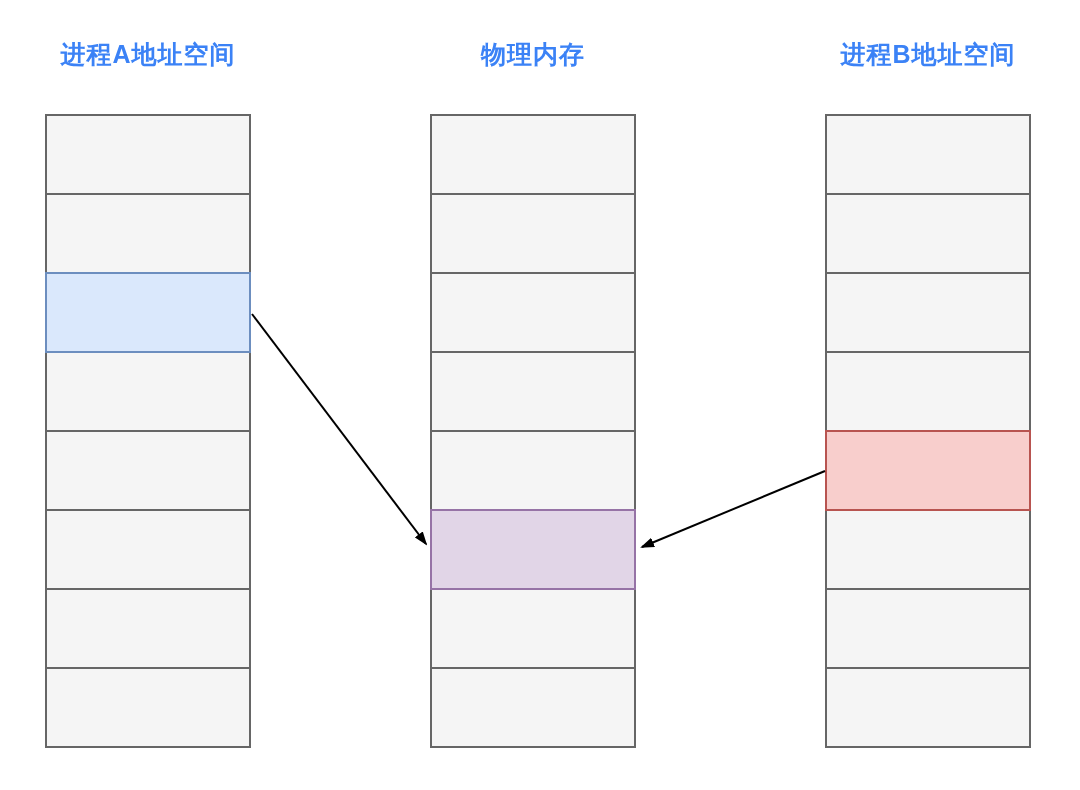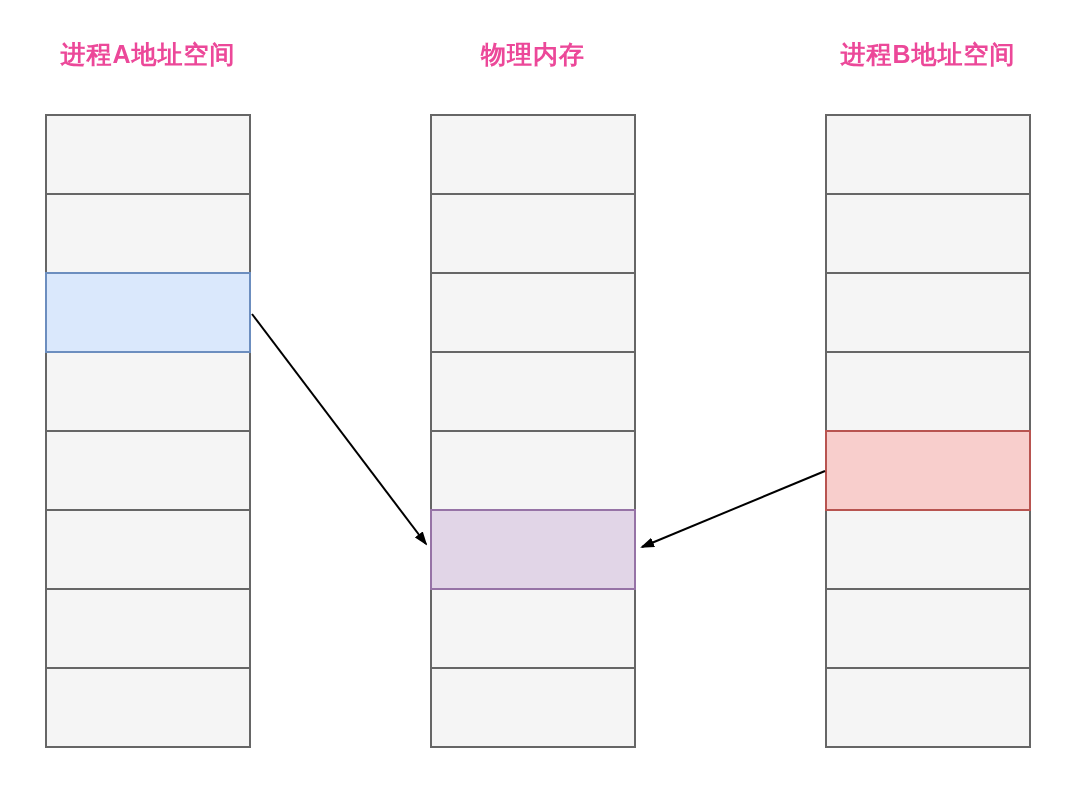--- a/index.html
+++ b/index.html
@@ -11,21 +11,21 @@
     font-family: "Liberation Sans", "DejaVu Sans", sans-serif;
     overflow: hidden;
   }
   .col-title {
     position: absolute;
     top: 38px;
     width: 206px;
     text-align: center;
     font-size: 25px;
     font-weight: 600;
-    color: #ec4899;
+    color: #3b82f6;
     letter-spacing: 1px;
     white-space: nowrap;
   }
   #title-a   { left: 45px; }
   #title-mem { left: 430px; }
   #title-b   { left: 825px; }
   .column {
     position: absolute;
     top: 114px;
     width: 206px;

